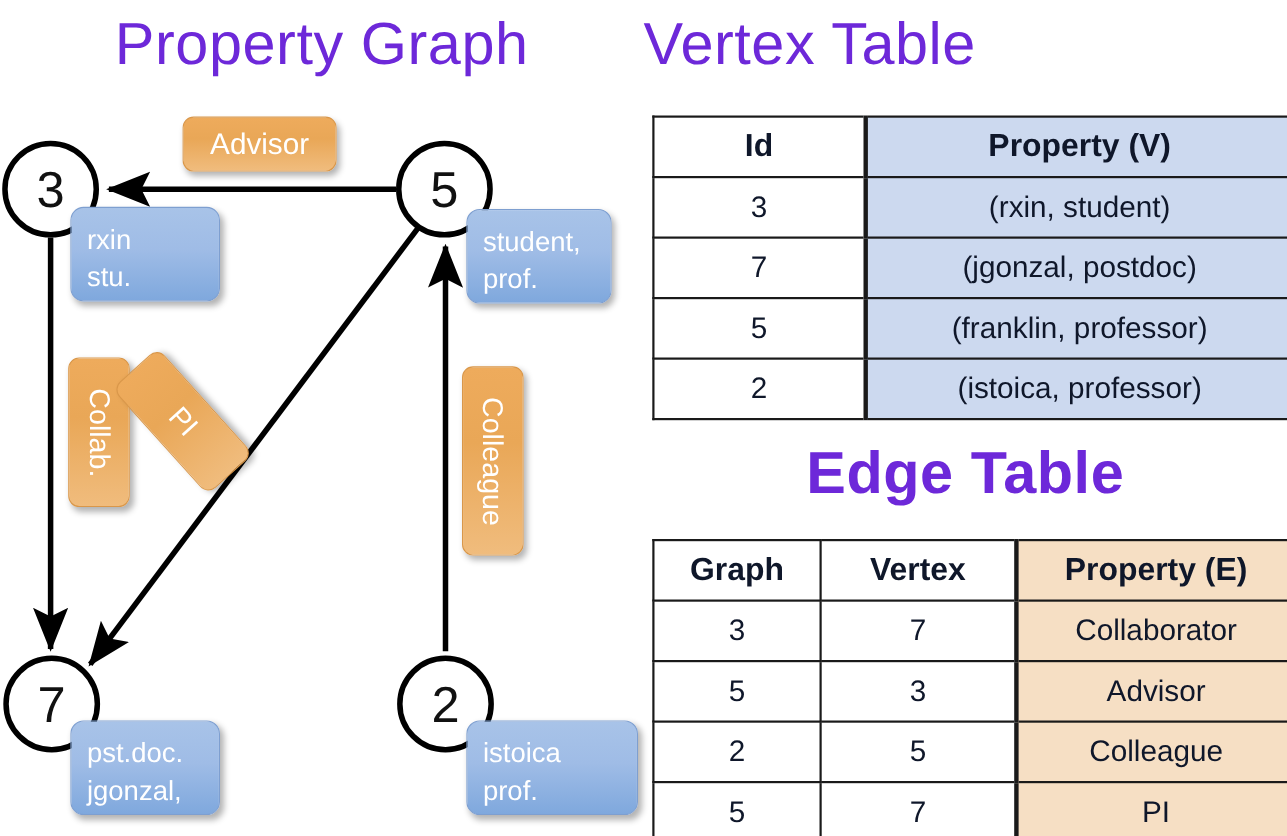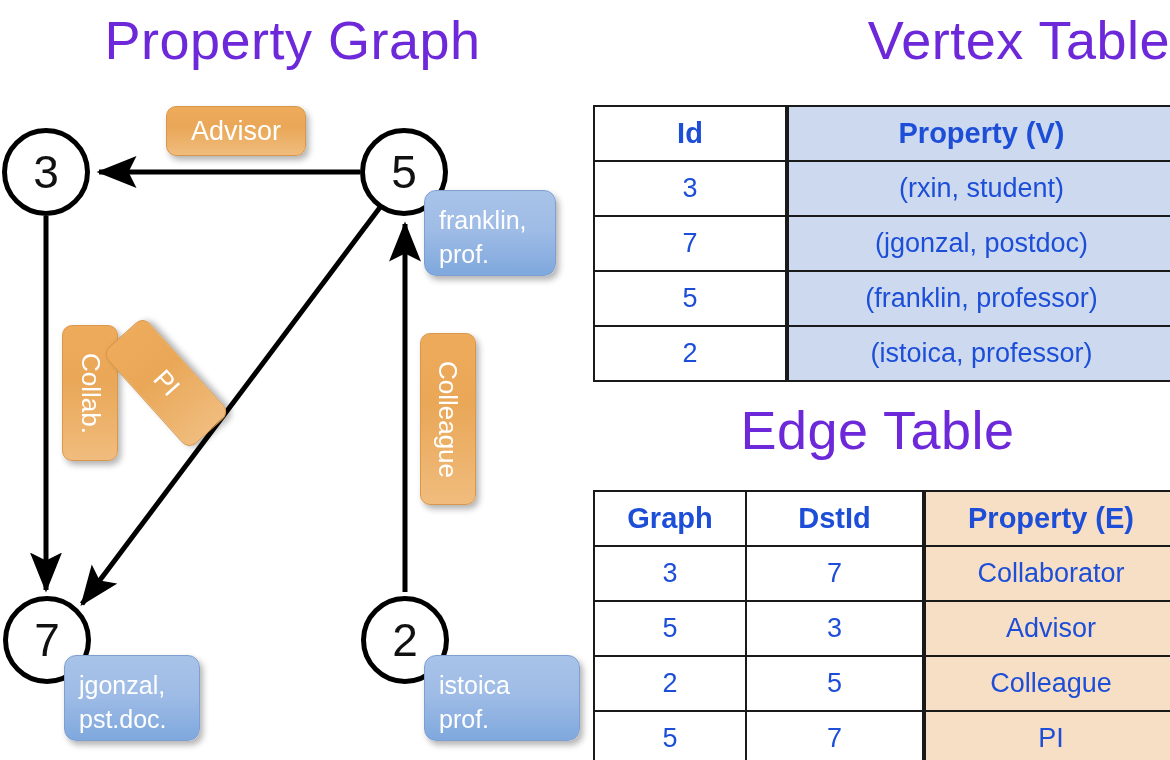--- a/index.html
+++ b/index.html
@@ -26,29 +26,30 @@
     white-space: nowrap;
   }
   #title-property-graph {
     left: 0; top: 8px; width: 585px;
     text-align: center;
     font-size: 54px;
     line-height: 64px;
   }
   #title-vertex-table {
     left: 585px; top: 8px; width: 585px;
-    text-align: right;
+    text-align: left;
     font-size: 54px;
     line-height: 64px;
   }
   #title-edge-table {
     left: 585px; top: 398px; width: 585px;
     text-align: center;
     font-size: 54px;
     line-height: 64px;
+    font-weight: bold;
   }
 
   
   #graph-panel {
     position: absolute;
     left: 0; top: 0;
     width: 585px; height: 760px;
   }
   #graph-edges {
     position: absolute;
@@ -151,21 +152,21 @@
     position: absolute;
     border-collapse: collapse;
     font-family: "Liberation Sans", sans-serif;
     table-layout: fixed;
   }
   .data-table td, .data-table th {
     border: 2px solid #1a1a1a;
     text-align: center;
     font-weight: 300;
     font-size: 27px;
-    color: #1d4ed8;
+    color: #0f172a;
     padding: 0;
     height: 53px;
   }
   .data-table th {
     font-weight: bold;
     font-size: 29px;
   }
   .data-table .sep-col {
     border-left: 4px solid #1a1a1a;
   }
@@ -218,27 +219,31 @@
   <div class="node" id="node-5">
     <span>5</span>
   </div>
   <div class="node" id="node-7">
     <span>7</span>
   </div>
   <div class="node" id="node-2">
     <span>2</span>
   </div>
 
+  <div class="prop-box" id="prop-rxin">
+    <div>rxin</div>
+    <div>stu.</div>
+  </div>
   <div class="prop-box" id="prop-franklin">
-    <div>franklin,</div>
+    <div>student,</div>
     <div>prof.</div>
   </div>
   <div class="prop-box" id="prop-jgonzal">
+    <div>pst.doc.</div>
     <div>jgonzal,</div>
-    <div>pst.doc.</div>
   </div>
   <div class="prop-box" id="prop-istoica">
     <div>istoica</div>
     <div>prof.</div>
   </div>
 
   <div class="edge-label" id="edge-label-advisor">
     <span>Advisor</span>
   </div>
   <div class="edge-label" id="edge-label-collab">
@@ -277,21 +282,21 @@
       <td class="col-id">2</td>
       <td class="col-prop sep-col">(istoica, professor)</td>
     </tr>
   </tbody>
 </table>
 
 <table class="data-table" id="edge-table">
   <thead>
     <tr>
       <th class="col-src">Graph</th>
-      <th class="col-dst">DstId</th>
+      <th class="col-dst">Vertex</th>
       <th class="col-prop sep-col">Property (E)</th>
     </tr>
   </thead>
   <tbody>
     <tr>
       <td class="col-src">3</td>
       <td class="col-dst">7</td>
       <td class="col-prop sep-col">Collaborator</td>
     </tr>
     <tr>

